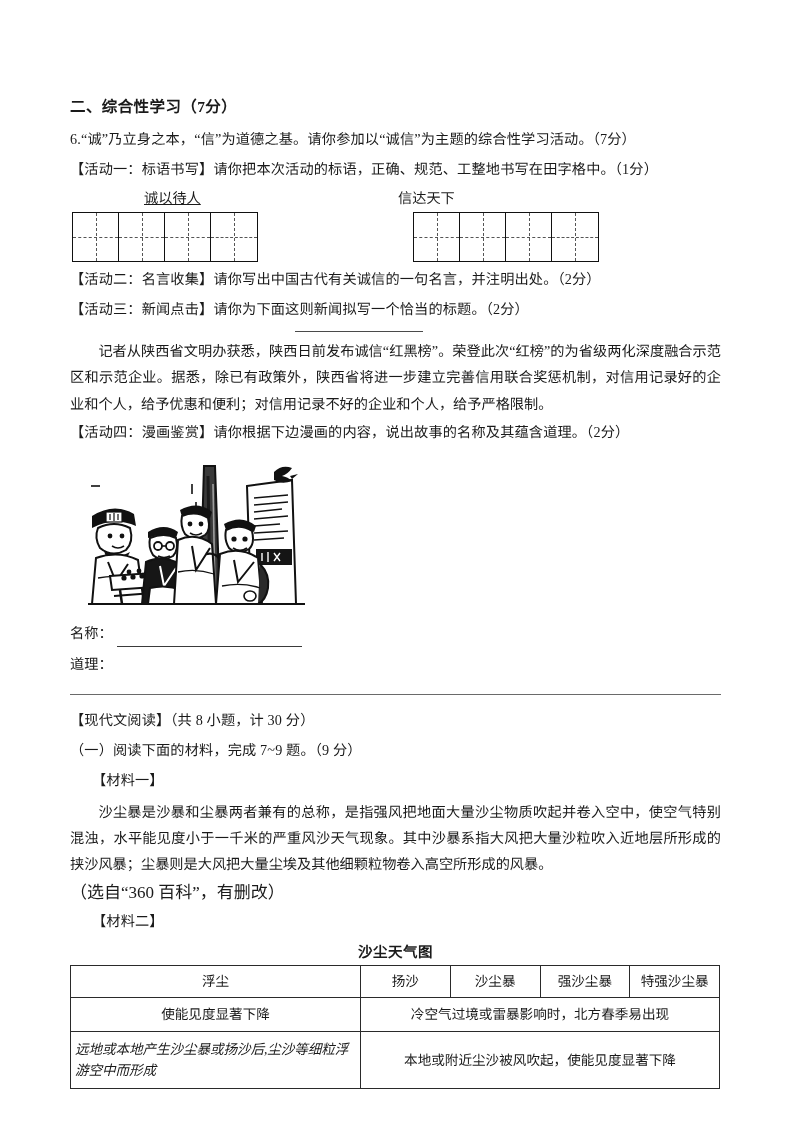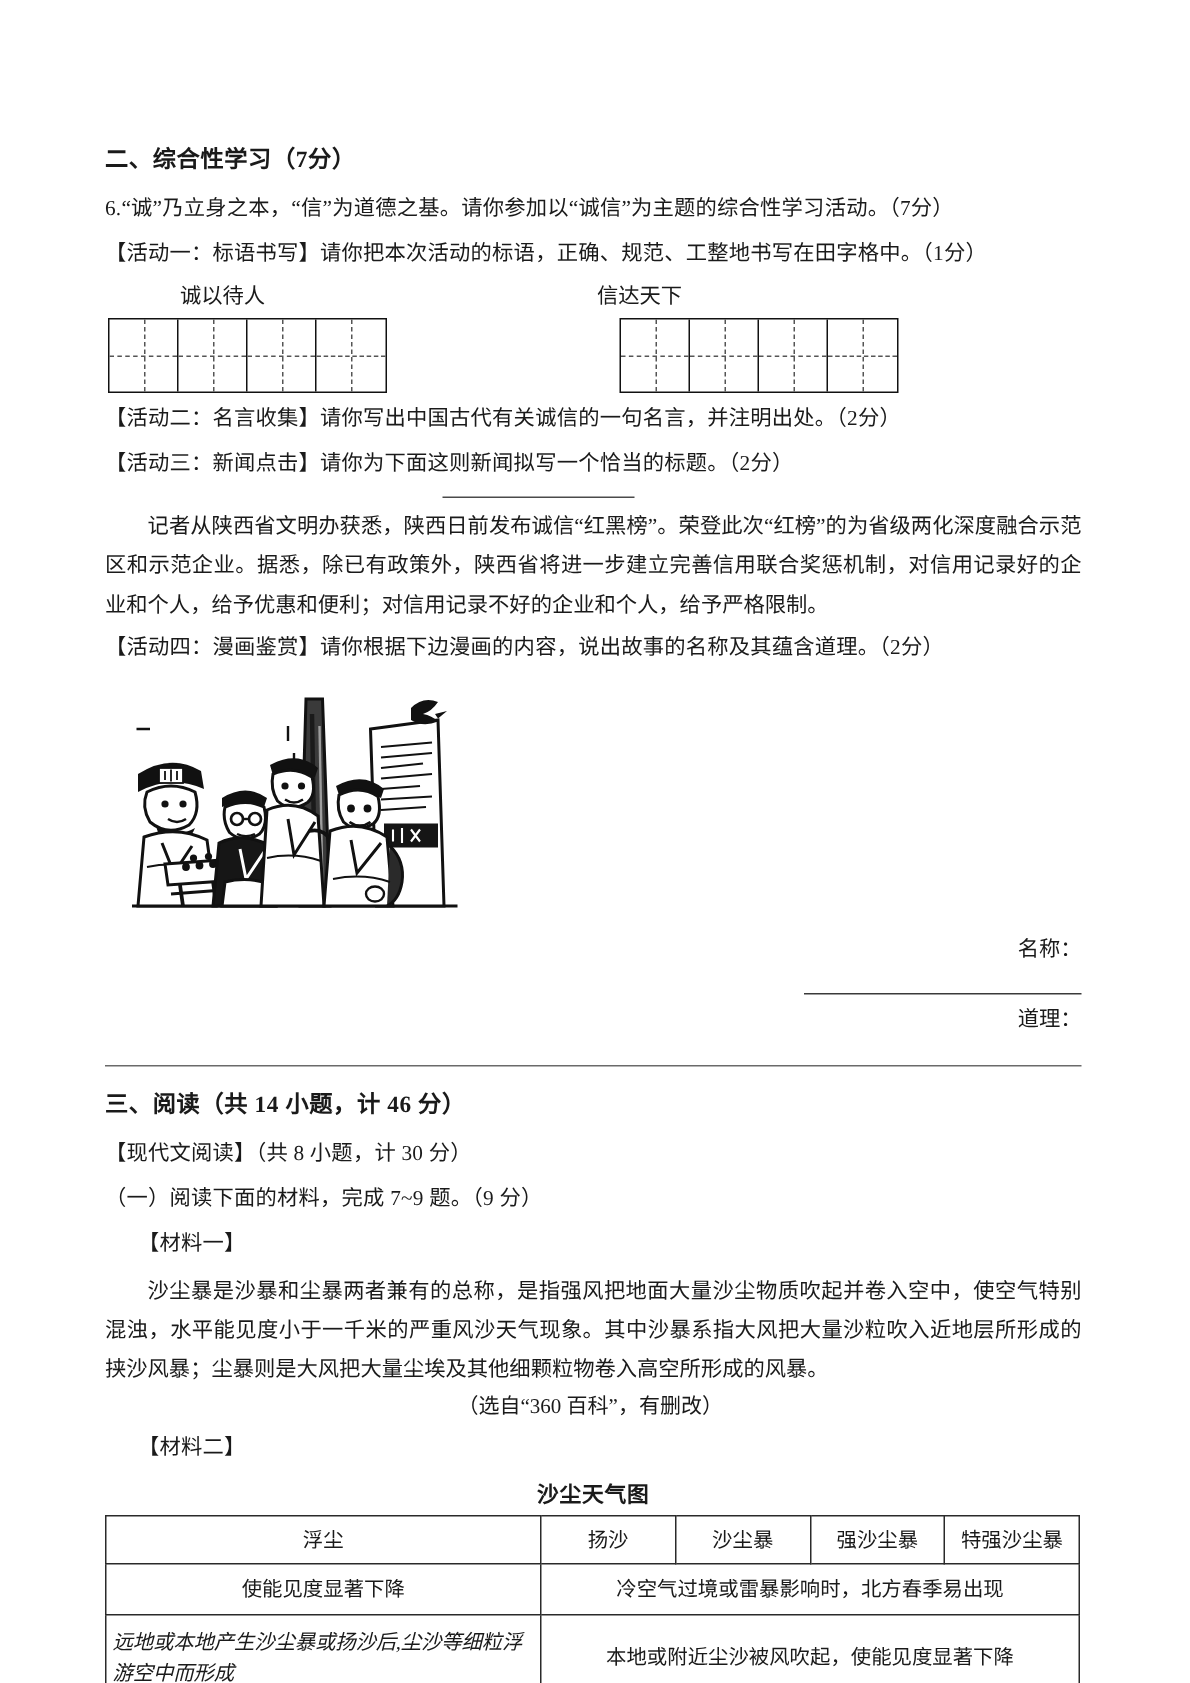--- a/index.html
+++ b/index.html
@@ -42,39 +42,39 @@
   .indent-half { padding-left: 22px; }
   .para {
     font-size: 14.2px;
     line-height: 1.84;
     text-align: justify;
     text-justify: inter-ideograph;
     text-indent: 2em;
     margin: 0;
   }
   .right-align {
-    text-align: center;
-    font-size: 14px;
+    text-align: left;
+    font-size: 17px;
     line-height: 1.84;
     margin: 0;
     padding-right: 4px;
   }
 
   
   .slogan-row {
     position: relative;
     height: 22px;
     margin-top: 4px;
   }
   .slogan-label {
     position: absolute;
     font-size: 14.2px;
     line-height: 20px;
   }
-  .slogan-label.a { left: 50px; }
+  .slogan-label.a { left: 74px; text-decoration: underline; }
   .slogan-label.b { left: 328px; }
 
   .grids-row {
     position: relative;
     height: 56px;
     margin-top: 2px;
   }
   .grid {
     position: absolute;
     top: 0;
@@ -138,21 +138,20 @@
     background: #ffffff;
   }
 
   
   .blank-row {
     font-size: 14.2px;
     line-height: 1.9;
     margin: 0 0 4px 0;
     display: flex;
     align-items: flex-end;
-    flex-direction: column;
   }
   .blank-line {
     display: inline-block;
     width: 185px;
     border-bottom: 1.1px solid #3a3a3a;
     height: 15px;
     margin-left: 4px;
   }
 
   
@@ -342,21 +341,20 @@
   <div class="blank-row">
     <span>名称：</span>
     <span class="blank-line"></span>
   </div>
   <div class="blank-row">
     <span>道理：</span>
   </div>
 
   <div class="full-rule"></div>
 
-  <h2 class="sec-heading">三、阅读（共 14 小题，计 46 分）</h2>
 
   <p class="line">【现代文阅读】（共 8 小题，计 30 分）</p>
 
   <p class="line">（一）阅读下面的材料，完成 7~9 题。（9 分）</p>
 
   <p class="line indent-half">【材料一】</p>
 
   <p class="para">沙尘暴是沙暴和尘暴两者兼有的总称，是指强风把地面大量沙尘物质吹起并卷入空中，使空气特别混浊，水平能见度小于一千米的严重风沙天气现象。其中沙暴系指大风把大量沙粒吹入近地层所形成的挟沙风暴；尘暴则是大风把大量尘埃及其他细颗粒物卷入高空所形成的风暴。</p>
 
   <p class="right-align">（选自“360 百科”，有删改）</p>

